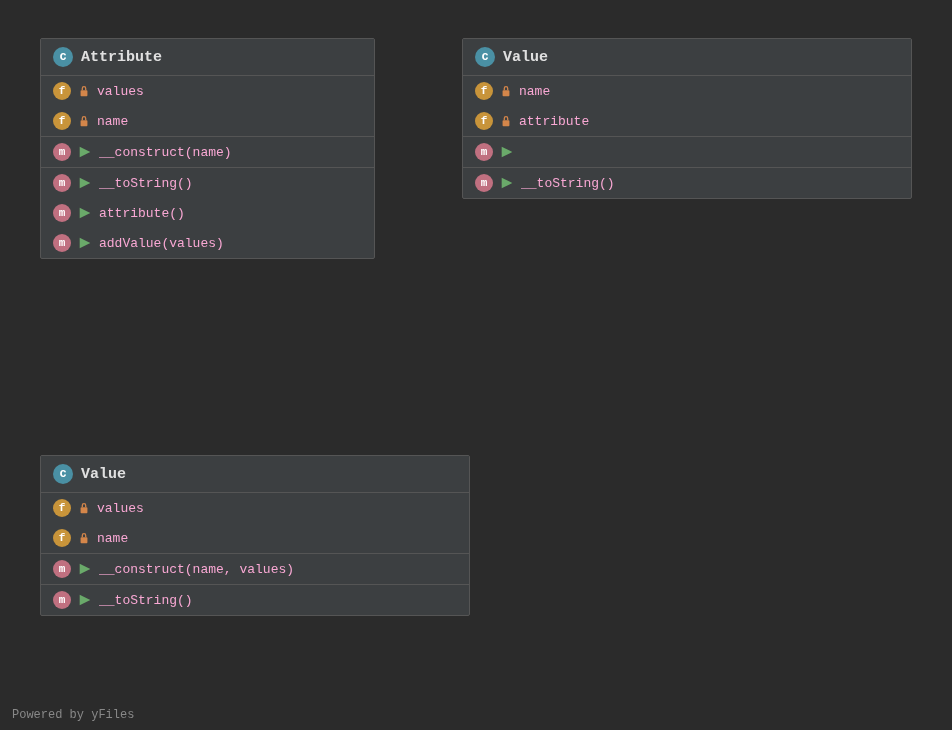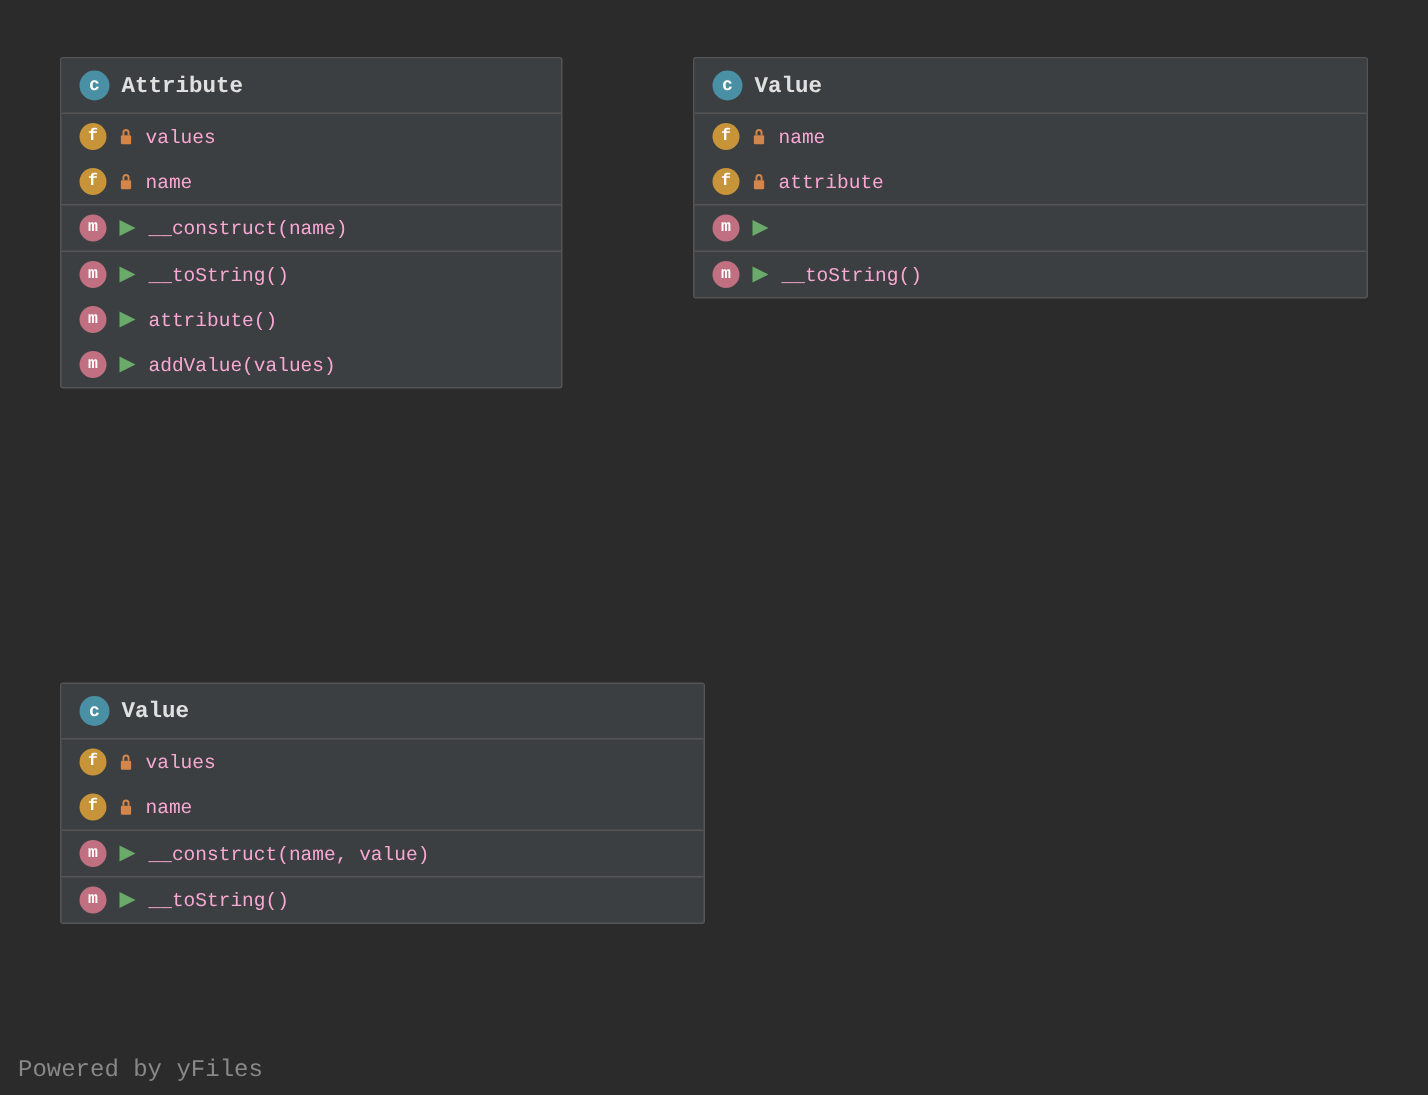--- a/index.html
+++ b/index.html
@@ -111,21 +111,21 @@
     .member-text {
       color: #f9a8d4;
       font-size: 13px;
       white-space: nowrap;
     }
 
     .powered-by {
       position: absolute;
       bottom: 8px;
       left: 12px;
-      font-size: 16px;
+      font-size: 12px;
       color: #888;
     }
   </style>
 </head>
 <body>
 
 <div class="diagram-canvas">
 <div class="class-box" style="left: 40px; top: 38px; width: 335px;">
       <div class="class-header">
         <div class="class-icon icon-c">c</div>
@@ -271,21 +271,21 @@
         </div>
       </div>
       <div class="section">
         <div class="member-row">
           <div class="class-icon icon-m" style="width: 18px; height: 18px; font-size: 11px;">m</div>
           <div class="green-arrow">
             <svg viewBox="0 0 12 12" fill="none" xmlns="http://www.w3.org/2000/svg">
       <polygon points="2,2 10,6 2,10" fill="#6aaa6a"></polygon>
     </svg>
           </div>
-          <span class="member-text">__construct(name, value)</span>
+          <span class="member-text">__construct(name, values)</span>
         </div>
       </div>
       <div class="section">
         <div class="member-row">
           <div class="class-icon icon-m" style="width: 18px; height: 18px; font-size: 11px;">m</div>
           <div class="green-arrow">
             <svg viewBox="0 0 12 12" fill="none" xmlns="http://www.w3.org/2000/svg">
       <polygon points="2,2 10,6 2,10" fill="#6aaa6a"></polygon>
     </svg>
           </div>

